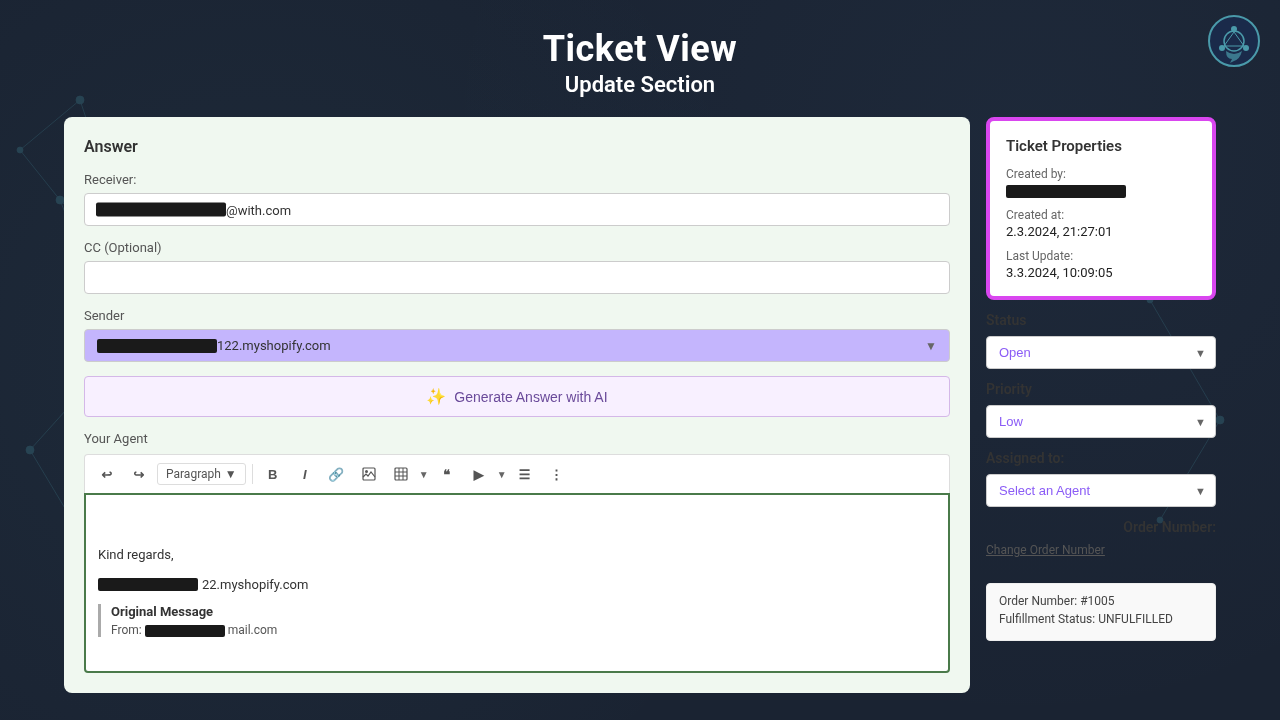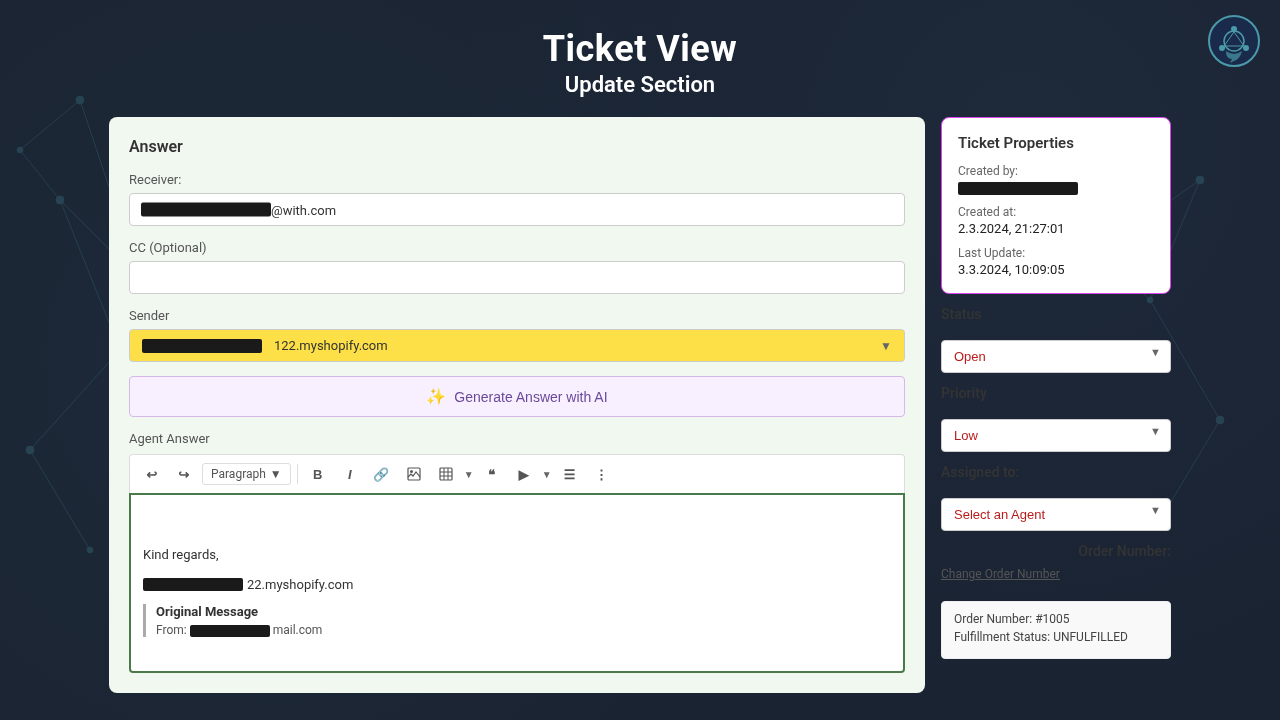--- a/index.html
+++ b/index.html
@@ -41,21 +41,21 @@
       position: absolute;
       top: 15px;
       right: 20px;
       width: 52px;
       height: 52px;
     }
 
     .main-container {
       display: flex;
       gap: 16px;
-      padding: 0 109px;
+      padding: 0 64px;
       position: relative;
       z-index: 1;
     }
 
     
     .answer-panel {
       flex: 1;
       background: #f0f8f0;
       border-radius: 8px;
       padding: 20px;
@@ -215,21 +215,21 @@
       width: 230px;
       display: flex;
       flex-direction: column;
       gap: 12px;
     }
 
     .properties-card {
       background: #fff;
       border-radius: 8px;
       padding: 16px;
-      border: 1px solid #d946ef;
+      border: 4px solid #d946ef;
     }
 
     .properties-title {
       font-size: 15px;
       font-weight: 600;
       color: #333;
       margin-bottom: 12px;
     }
 
     .prop-label {
@@ -265,25 +265,24 @@
       margin-bottom: 0;
     }
 
     .dropdown-select {
       width: 100%;
       padding: 8px 12px;
       border: 1px solid #ccc;
       border-radius: 4px;
       background: #fff;
       font-size: 13px;
-      color: #b91c1c;
+      color: #8b5cf6;
       appearance: none;
       outline: none;
       cursor: pointer;
-      margin-top: 10px;
     }
 
     .dropdown-arrow {
       position: absolute;
       right: 10px;
       top: 50%;
       transform: translateY(-50%);
       pointer-events: none;
       color: #666;
       font-size: 11px;
@@ -313,21 +312,21 @@
       color: #555;
       margin-top: 6px;
       cursor: pointer;
       text-decoration: underline;
     }
 
     .order-info-box {
       background: #f9f9f9;
       border-radius: 4px;
       padding: 10px 12px;
-      margin-top: 20px;
+      margin-top: 26px;
       font-size: 12px;
       color: #555;
       border: 1px solid #eee;
     }
 
     .order-info-line {
       margin-bottom: 4px;
       color: #444;
     }
 
@@ -409,35 +408,35 @@
       </div>
     </div>
 
     
     <div class="field-label">CC (Optional)</div>
     <input class="field-input" type="text" placeholder="" style="">
 
     
     <div class="field-label">Sender</div>
     <div class="select-wrapper">
-      <div style="position:relative; background:#fde047; border:1px solid #ccc; border-radius:4px; padding:8px 12px; cursor:pointer; display:flex; align-items:center; gap:12px; margin-bottom:14px;">
+      <div style="position:relative; background:#c4b5fd; border:1px solid #ccc; border-radius:4px; padding:8px 12px; cursor:pointer; display:flex; align-items:center; gap:0; margin-bottom:14px;">
         <span class="redacted redacted-sender"></span>
         <span style="font-size:13px; color:#333;">122.myshopify.com</span>
         <span style="position:absolute; right:12px; top:50%; transform:translateY(-50%); color:#666; font-size:12px;">▼</span>
       </div>
     </div>
 
     
     <button class="generate-btn">
       <span class="sparkle-icon">✨</span>
       <span>Generate Answer with AI</span>
     </button>
 
     
-    <div class="your-answer-label">Agent Answer</div>
+    <div class="your-answer-label">Your Agent</div>
 
     
     <div class="toolbar">
       <button class="toolbar-btn" title="Undo">↩</button>
       <button class="toolbar-btn" title="Redo">↪</button>
 
       <div class="paragraph-select">
         <span>Paragraph</span>
         <span>▼</span>
       </div>

